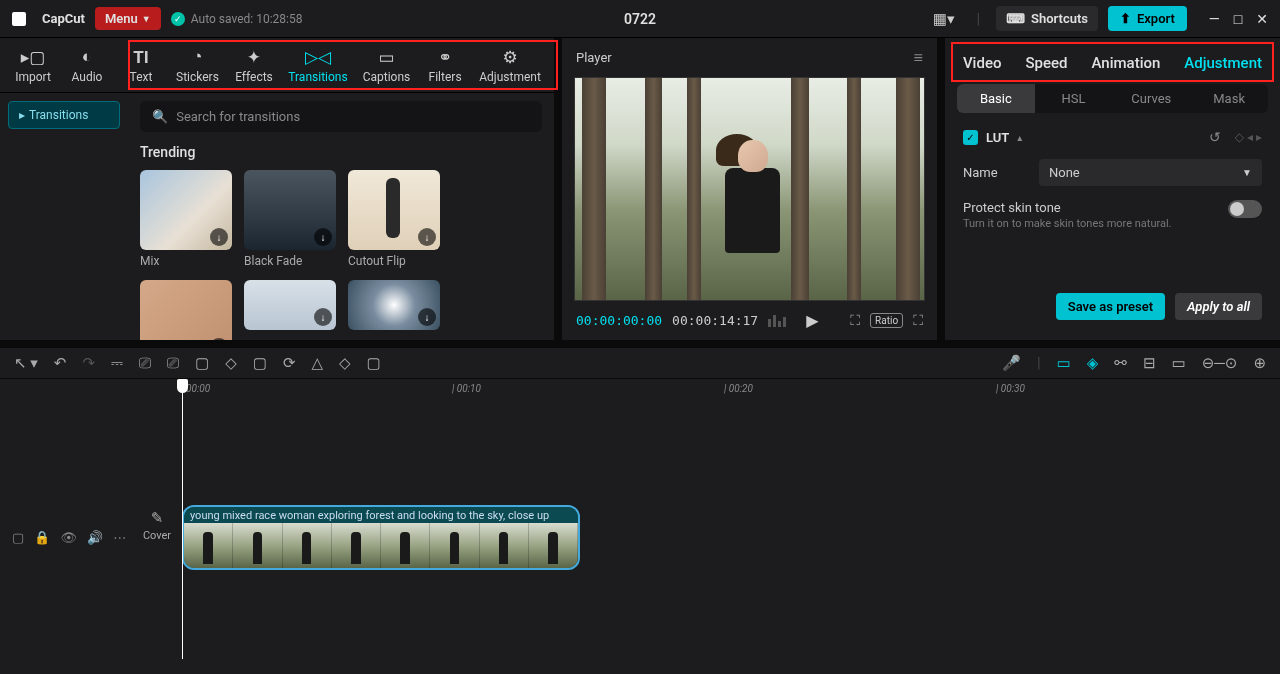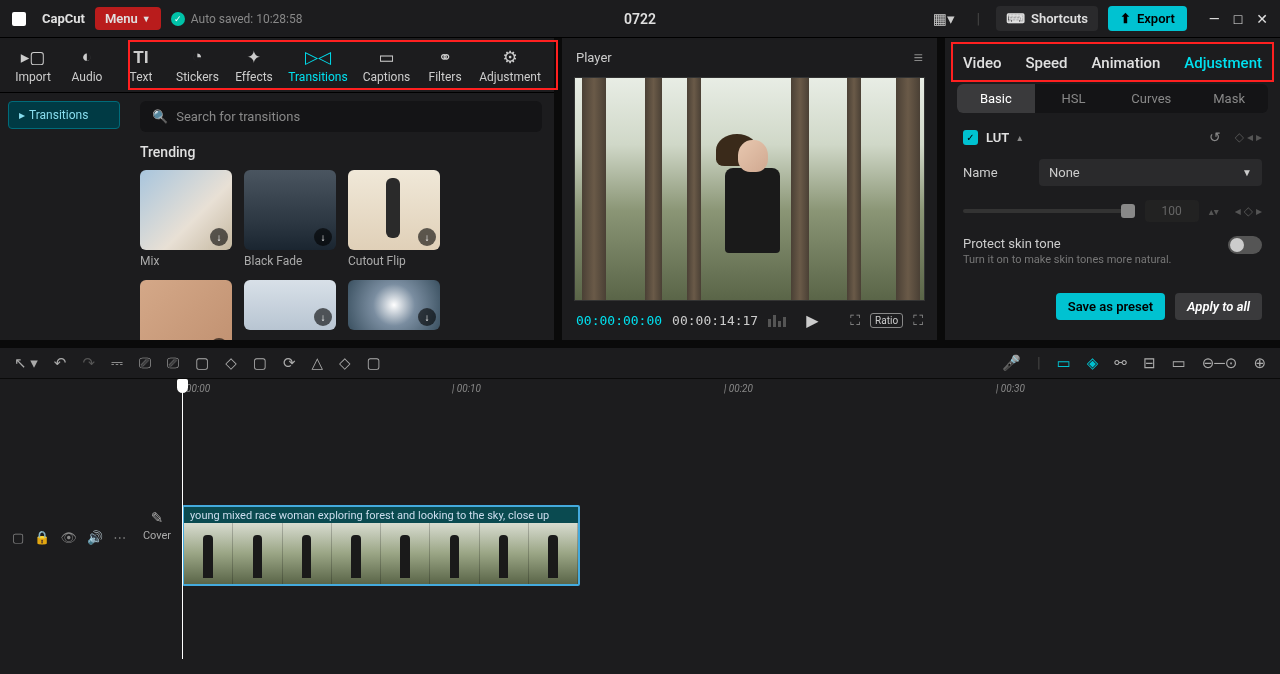--- a/index.html
+++ b/index.html
@@ -122,21 +122,21 @@
 .tl-left-gutter{width:132px;flex-shrink:0;}
 .tl-ruler { flex:1; height:22px; background:#1c1c1e; position:relative; font-size:10px; color:#888; font-family:monospace;}
 .ruler-mark{position:absolute;top:4px;}
 .playhead{position:absolute;top:0;width:1px;height:280px;background:#fff;z-index:50;}
 .playhead::before{content:'';position:absolute;top:0;left:-5px;width:11px;height:14px;background:#fff;border-radius:2px 2px 6px 6px;}
 .tl-body{flex:1;display:flex;overflow:hidden;position:relative;}
 .tl-left-controls{width:132px;background:#1c1c1e;display:flex;align-items:center;padding:0 12px;gap:10px;font-size:13px;color:#888;flex-shrink:0;}
 .tl-tracks{flex:1;position:relative;background:#1c1c1e;}
 .cover-btn{position:absolute;left:6px;top:108px;width:38px;display:flex;flex-direction:column;align-items:center;gap:2px;font-size:11px;color:#aaa;cursor:pointer;}
 .cover-icon{font-size:15px;}
-.clip{position:absolute;left:50px;top:104px;width:398px;height:81px;background:#0a4a50;border:2px solid #4ad;border-radius:2px;overflow:hidden;}
+.clip{position:absolute;left:50px;top:104px;width:398px;height:65px;background:#0a4a50;border:2px solid #4ad;border-radius:12px;overflow:hidden;}
 .clip-label{position:absolute;top:0;left:0;right:0;background:rgba(10,74,80,0.9);padding:2px 6px;font-size:11px;color:#cde;white-space:nowrap;overflow:hidden;}
 .clip-frames{display:flex;height:100%;padding-top:16px;}
 .clip-frame{flex:1;background:linear-gradient(180deg,#d8dcd0 0%,#9aa585 50%,#5a6548 100%);border-right:1px solid rgba(0,0,0,0.2);position:relative;}
 .clip-frame::after{content:'';position:absolute;left:40%;top:20%;width:20%;height:70%;background:#1a1a1a;border-radius:4px 4px 0 0;}
 </style>
 </head>
 <body>
 
 <div class="app">
 
@@ -327,28 +327,20 @@
           <span style="color:#888;font-size:10px;">▴</span>
           <span class="reset-icon">↺</span>
           <span class="arrow-icons">◇ ◂ ▸</span>
         </div>
         <div class="name-row">
           <span class="name-label">Name</span>
           <div class="select-none">
             <span>None</span>
             <span style="font-size:10px;">▼</span>
           </div>
-        </div>
-        <div class="slider-row">
-          <div class="slider-track">
-              <div class="slider-thumb"></div>
-            </div>
-          <span class="intensity-val">100</span>
-          <span style="color:#555;font-size:10px;">▴▾</span>
-          <span class="arrow-icons">◂ ◇ ▸</span>
         </div>
         <div class="protect-row">
           <div class="protect-text">
             <div class="protect-title">Protect skin tone</div>
             <div class="protect-sub">Turn it on to make skin tones more natural.</div>
           </div>
           <div class="toggle-off"></div>
         </div>
         <div class="apply-row">
           <span class="btn-preset">Save as preset</span>

